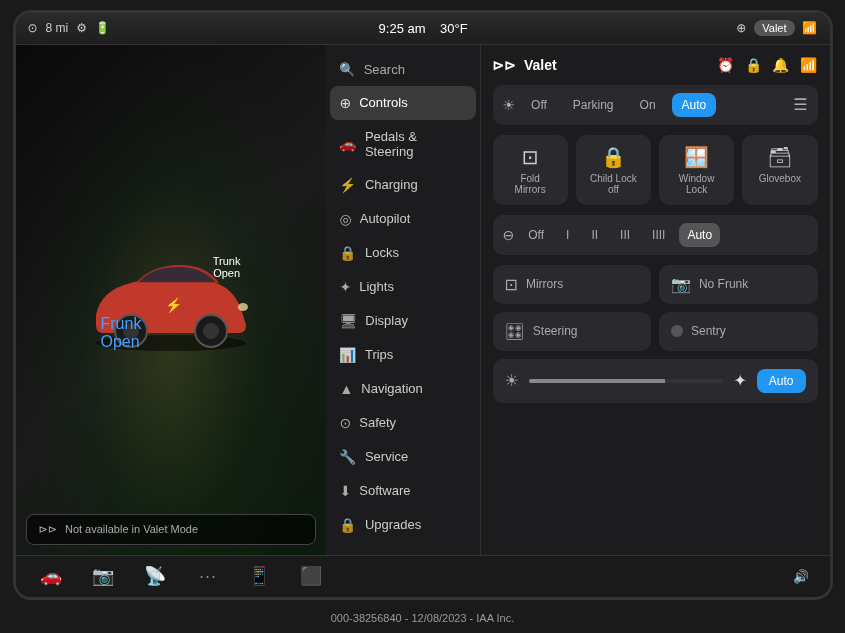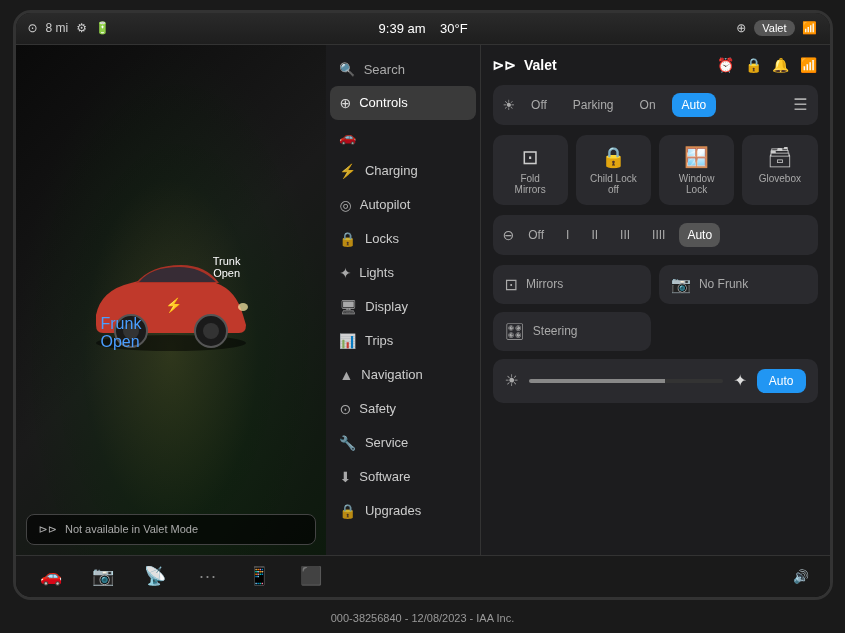--- a/index.html
+++ b/index.html
@@ -314,21 +314,21 @@
 <div class="outer-frame">
 
   <div class="status-bar">
     <div class="status-left">
       <span>⊙</span>
       <span>8 mi</span>
       <span>⚙</span>
       <span>🔋</span>
     </div>
     <div class="status-center">
-      <span>9:39 am</span>
+      <span>9:25 am</span>
       &nbsp;&nbsp;
       <span>30°F</span>
     </div>
     <div class="status-right">
       <span>⊕</span>
       <span class="valet-badge">Valet</span>
       <span>📶</span>
     </div>
   </div>
 
@@ -380,20 +380,21 @@
       <div class="search-item">
         <span>🔍</span>
         <span>Search</span>
       </div>
       <div class="menu-item active">
         <span class="menu-icon">⊕</span>
         <span>Controls</span>
       </div>
       <div class="menu-item">
         <span class="menu-icon">🚗</span>
+        <span>Pedals &amp; Steering</span>
       </div>
       <div class="menu-item">
         <span class="menu-icon">⚡</span>
         <span>Charging</span>
       </div>
       <div class="menu-item">
         <span class="menu-icon">◎</span>
         <span>Autopilot</span>
       </div>
       <div class="menu-item">
@@ -492,20 +493,24 @@
         </div>
         <div class="control-card">
           <span class="ico">📷</span>
           <span>No Frunk</span>
         </div>
       </div>
       <div class="two-col">
         <div class="control-card">
           <span class="ico">🎛</span>
           <span>Steering</span>
+        </div>
+        <div class="control-card">
+          <span class="ico" style="width:12px;height:12px;border-radius:50%;background:#555;display:inline-block;"></span>
+          <span>Sentry</span>
         </div>
       </div>
 
       <div class="brightness-row">
         <span style="font-size:16px; color:#aaa;">☀</span>
         <div class="brightness-slider"></div>
         <span style="font-size:16px; color:#ddd;">✦</span>
         <button class="auto-btn">Auto</button>
       </div>
     </div>

